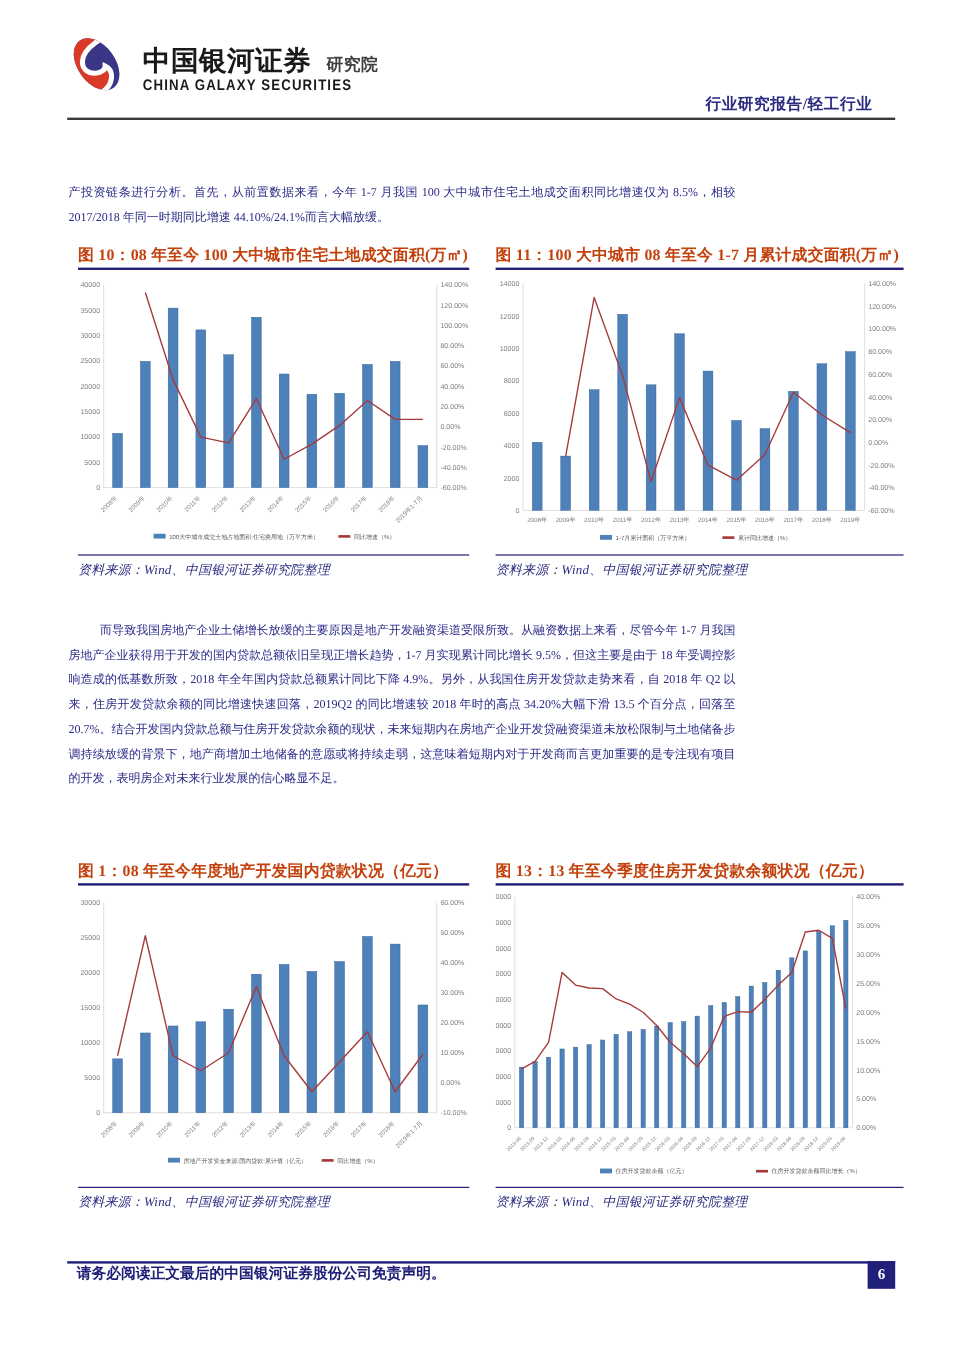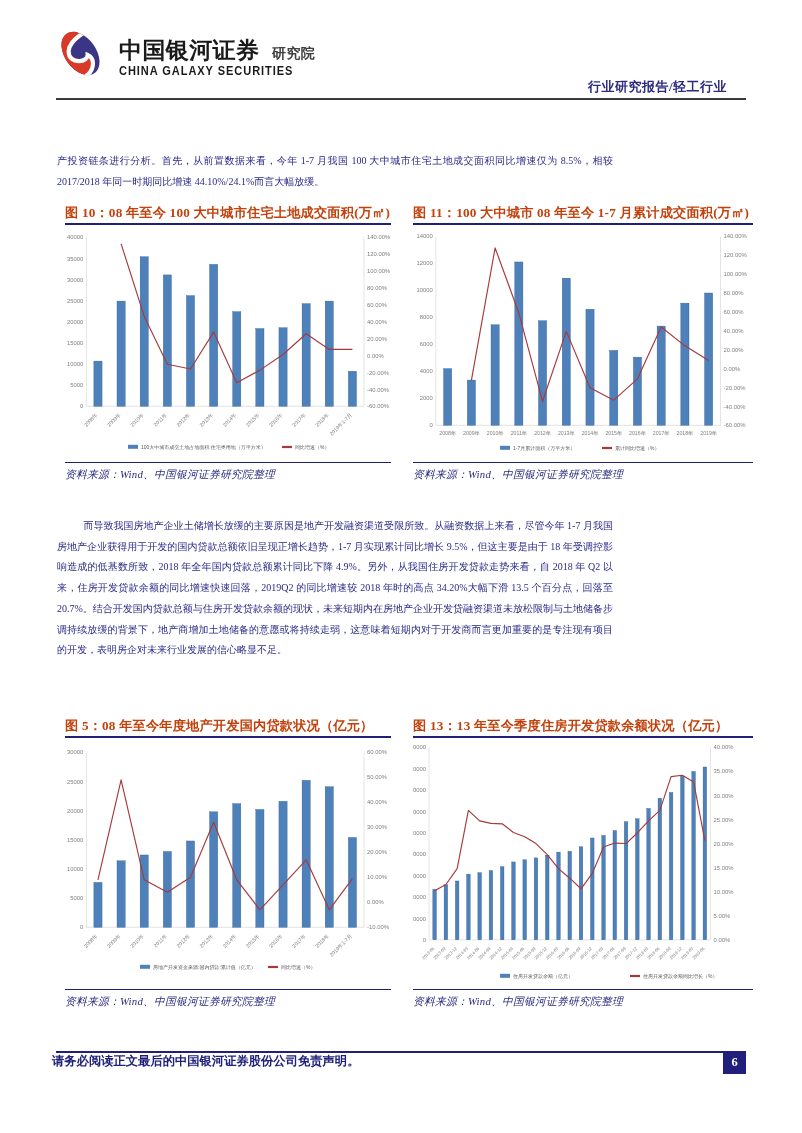--- a/index.html
+++ b/index.html
@@ -34,21 +34,21 @@
   .fig-title{font-family:"Liberation Serif",serif;font-weight:bold;font-size:13.2px;color:#c2410c;
              letter-spacing:0.2px;white-space:nowrap;height:18px;line-height:18px;}
   .fig-title-rule{height:1.7px;background:#20207a;width:100%;margin-top:1px;}
   .fig-body{position:relative;}
   .fig-bottom-rule{height:1.5px;background:#20207a;width:100%;}
   .fig-source{font-family:"Liberation Serif",serif;font-style:italic;font-size:10.8px;color:#2b2b80;
               margin-top:5px;letter-spacing:0.2px;white-space:nowrap;}
 
   
   .footer-rule{position:absolute;left:56px;top:1051px;width:690px;height:1.7px;background:#20207a;}
-  .footer-text{position:absolute;left:52px;top:1053px;font-family:Liberation Serif, serif;
+  .footer-text{position:absolute;left:64px;top:1053px;font-family:Liberation Serif, serif;
                font-weight:bold;font-size:12.3px;color:#20207a;letter-spacing:0px;white-space:nowrap;}
   .page-num{position:absolute;left:723px;top:1051px;width:23px;height:23px;background:#20207a;
             color:#fff;font-family:"Liberation Serif",serif;font-size:12.5px;font-weight:bold;
             display:flex;align-items:center;justify-content:center;}
 
   svg{display:block;}
   .tick{font-family:"Liberation Sans",sans-serif;fill:#808080;}
   .axisline{stroke:#d9d9d9;stroke-width:0.7;}
   .bar{fill:#4e81b9;stroke:#2f5f92;stroke-width:0.35;}
   .lineser{fill:none;stroke:#a63a3a;stroke-width:1.15;stroke-linejoin:round;}
@@ -256,21 +256,21 @@
             <rect x="189" y="221.9" width="10" height="2.2" fill="#a63a3a"></rect>
             <text x="202" y="224.8" font-size="5" class="legend-txt">累计同比增速（%）</text>
           </g>
         </svg>
       </div>
     <div class="fig-bottom-rule"></div>
     <div class="fig-source">资料来源：Wind、中国银河证券研究院整理</div>
   </div>
 
   <div class="fig" id="fig12-panel" style="left:65px;top:717px;width:326px;">
-    <div class="fig-title">图 5：08 年至今年度地产开发国内贷款状况（亿元）</div>
+    <div class="fig-title">图 1：08 年至今年度地产开发国内贷款状况（亿元）</div>
     <div class="fig-title-rule"></div>
     <div class="fig-body">
         <svg width="326" height="251" viewBox="0 0 326 251">
           <line x1="21.4" y1="14.3" x2="21.4" y2="189.3" class="axisline"></line>
           <line x1="21.4" y1="189.3" x2="299" y2="189.3" class="axisline"></line>
           <line x1="299" y1="14.3" x2="299" y2="189.3" class="axisline"></line>
           <text x="18.4" y="191.424" text-anchor="end" font-size="5.9" class="tick">0</text>
           <text x="18.4" y="162.25733333333335" text-anchor="end" font-size="5.9" class="tick">5000</text>
           <text x="18.4" y="133.09066666666666" text-anchor="end" font-size="5.9" class="tick">10000</text>
           <text x="18.4" y="103.924" text-anchor="end" font-size="5.9" class="tick">15000</text>

